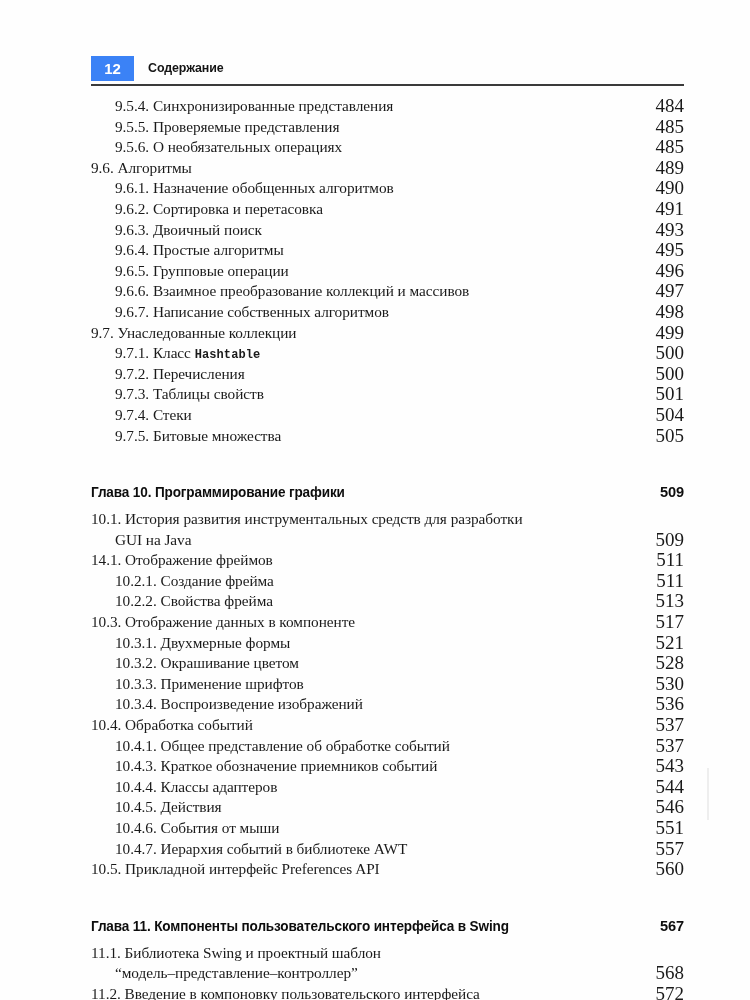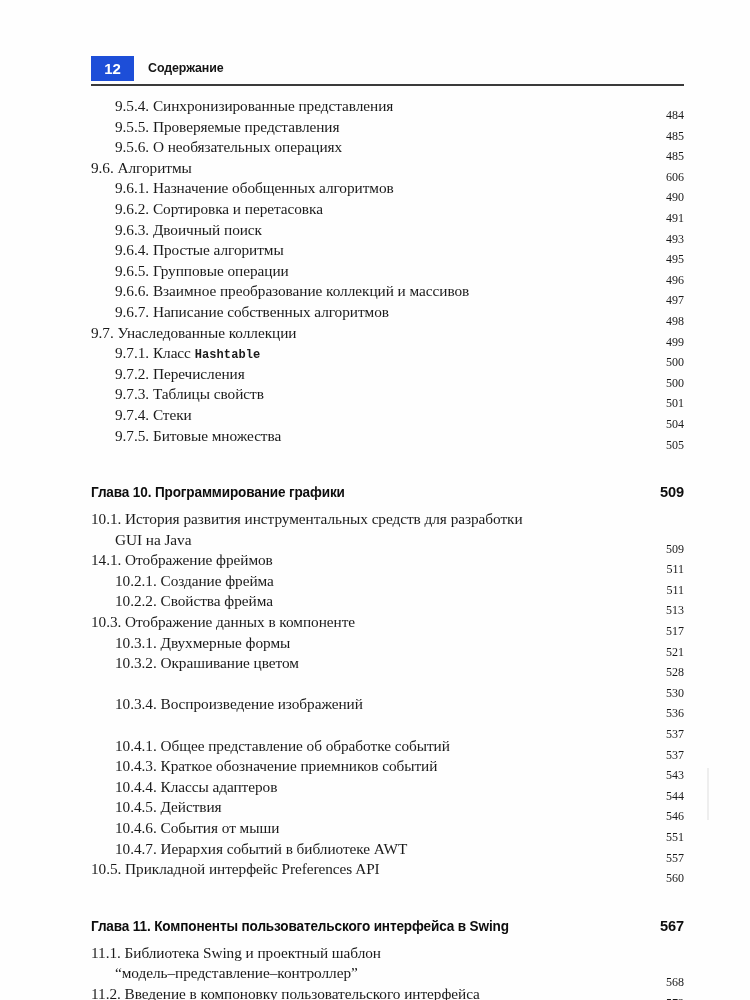--- a/index.html
+++ b/index.html
@@ -25,21 +25,21 @@
     top: 56px;
     width: 600px;
     height: 30px;
   }
   .folio-box {
     position: absolute;
     left: 0;
     top: 0;
     width: 43px;
     height: 25px;
-    background: #1d4ed8;
+    background: #3b82f6;
   }
   .folio-box .folio-num {
     position: absolute;
     left: 0;
     top: 0;
     width: 43px;
     height: 25px;
     line-height: 25px;
     text-align: center;
     color: #ffffff;
@@ -91,23 +91,22 @@
     line-height: 20.6px;
     letter-spacing: -0.05px;
     text-align: right;
   }
   .row .pageno {
     position: absolute;
     top: 0;
     right: 0;
     width: 46px;
     text-align: right;
-    font-size: 12px;
+    font-size: 19px;
     line-height: 20.6px;
-    margin-top: 9px;
   }
 
   
   .lvl2 .label { left: 0px; }
   .lvl3 .label { left: 24px; }
   .row.cont-l2 .label { left: 24px; }
 
   
   .chapter {
     position: relative;
@@ -179,21 +178,21 @@
       <div class="row lvl3">
         <span class="label">9.5.5. Проверяемые представления</span>
         <span class="pageno">485</span>
       </div>
       <div class="row lvl3">
         <span class="label">9.5.6. О необязательных операциях</span>
         <span class="pageno">485</span>
       </div>
       <div class="row lvl2">
         <span class="label">9.6. Алгоритмы</span>
-        <span class="pageno">606</span>
+        <span class="pageno">489</span>
       </div>
       <div class="row lvl3">
         <span class="label">9.6.1. Назначение обобщенных алгоритмов</span>
         <span class="pageno">490</span>
       </div>
       <div class="row lvl3">
         <span class="label">9.6.2. Сортировка и перетасовка</span>
         <span class="pageno">491</span>
       </div>
       <div class="row lvl3">
@@ -270,27 +269,29 @@
       </div>
       <div class="row lvl3">
         <span class="label">10.3.1. Двухмерные формы</span>
         <span class="pageno">521</span>
       </div>
       <div class="row lvl3">
         <span class="label">10.3.2. Окрашивание цветом</span>
         <span class="pageno">528</span>
       </div>
       <div class="row lvl3">
+        <span class="label">10.3.3. Применение шрифтов</span>
         <span class="pageno">530</span>
       </div>
       <div class="row lvl3">
         <span class="label">10.3.4. Воспроизведение изображений</span>
         <span class="pageno">536</span>
       </div>
       <div class="row lvl2">
+        <span class="label">10.4. Обработка событий</span>
         <span class="pageno">537</span>
       </div>
       <div class="row lvl3">
         <span class="label">10.4.1. Общее представление об обработке событий</span>
         <span class="pageno">537</span>
       </div>
       <div class="row lvl3">
         <span class="label">10.4.3. Краткое обозначение приемников событий</span>
         <span class="pageno">543</span>
       </div>

